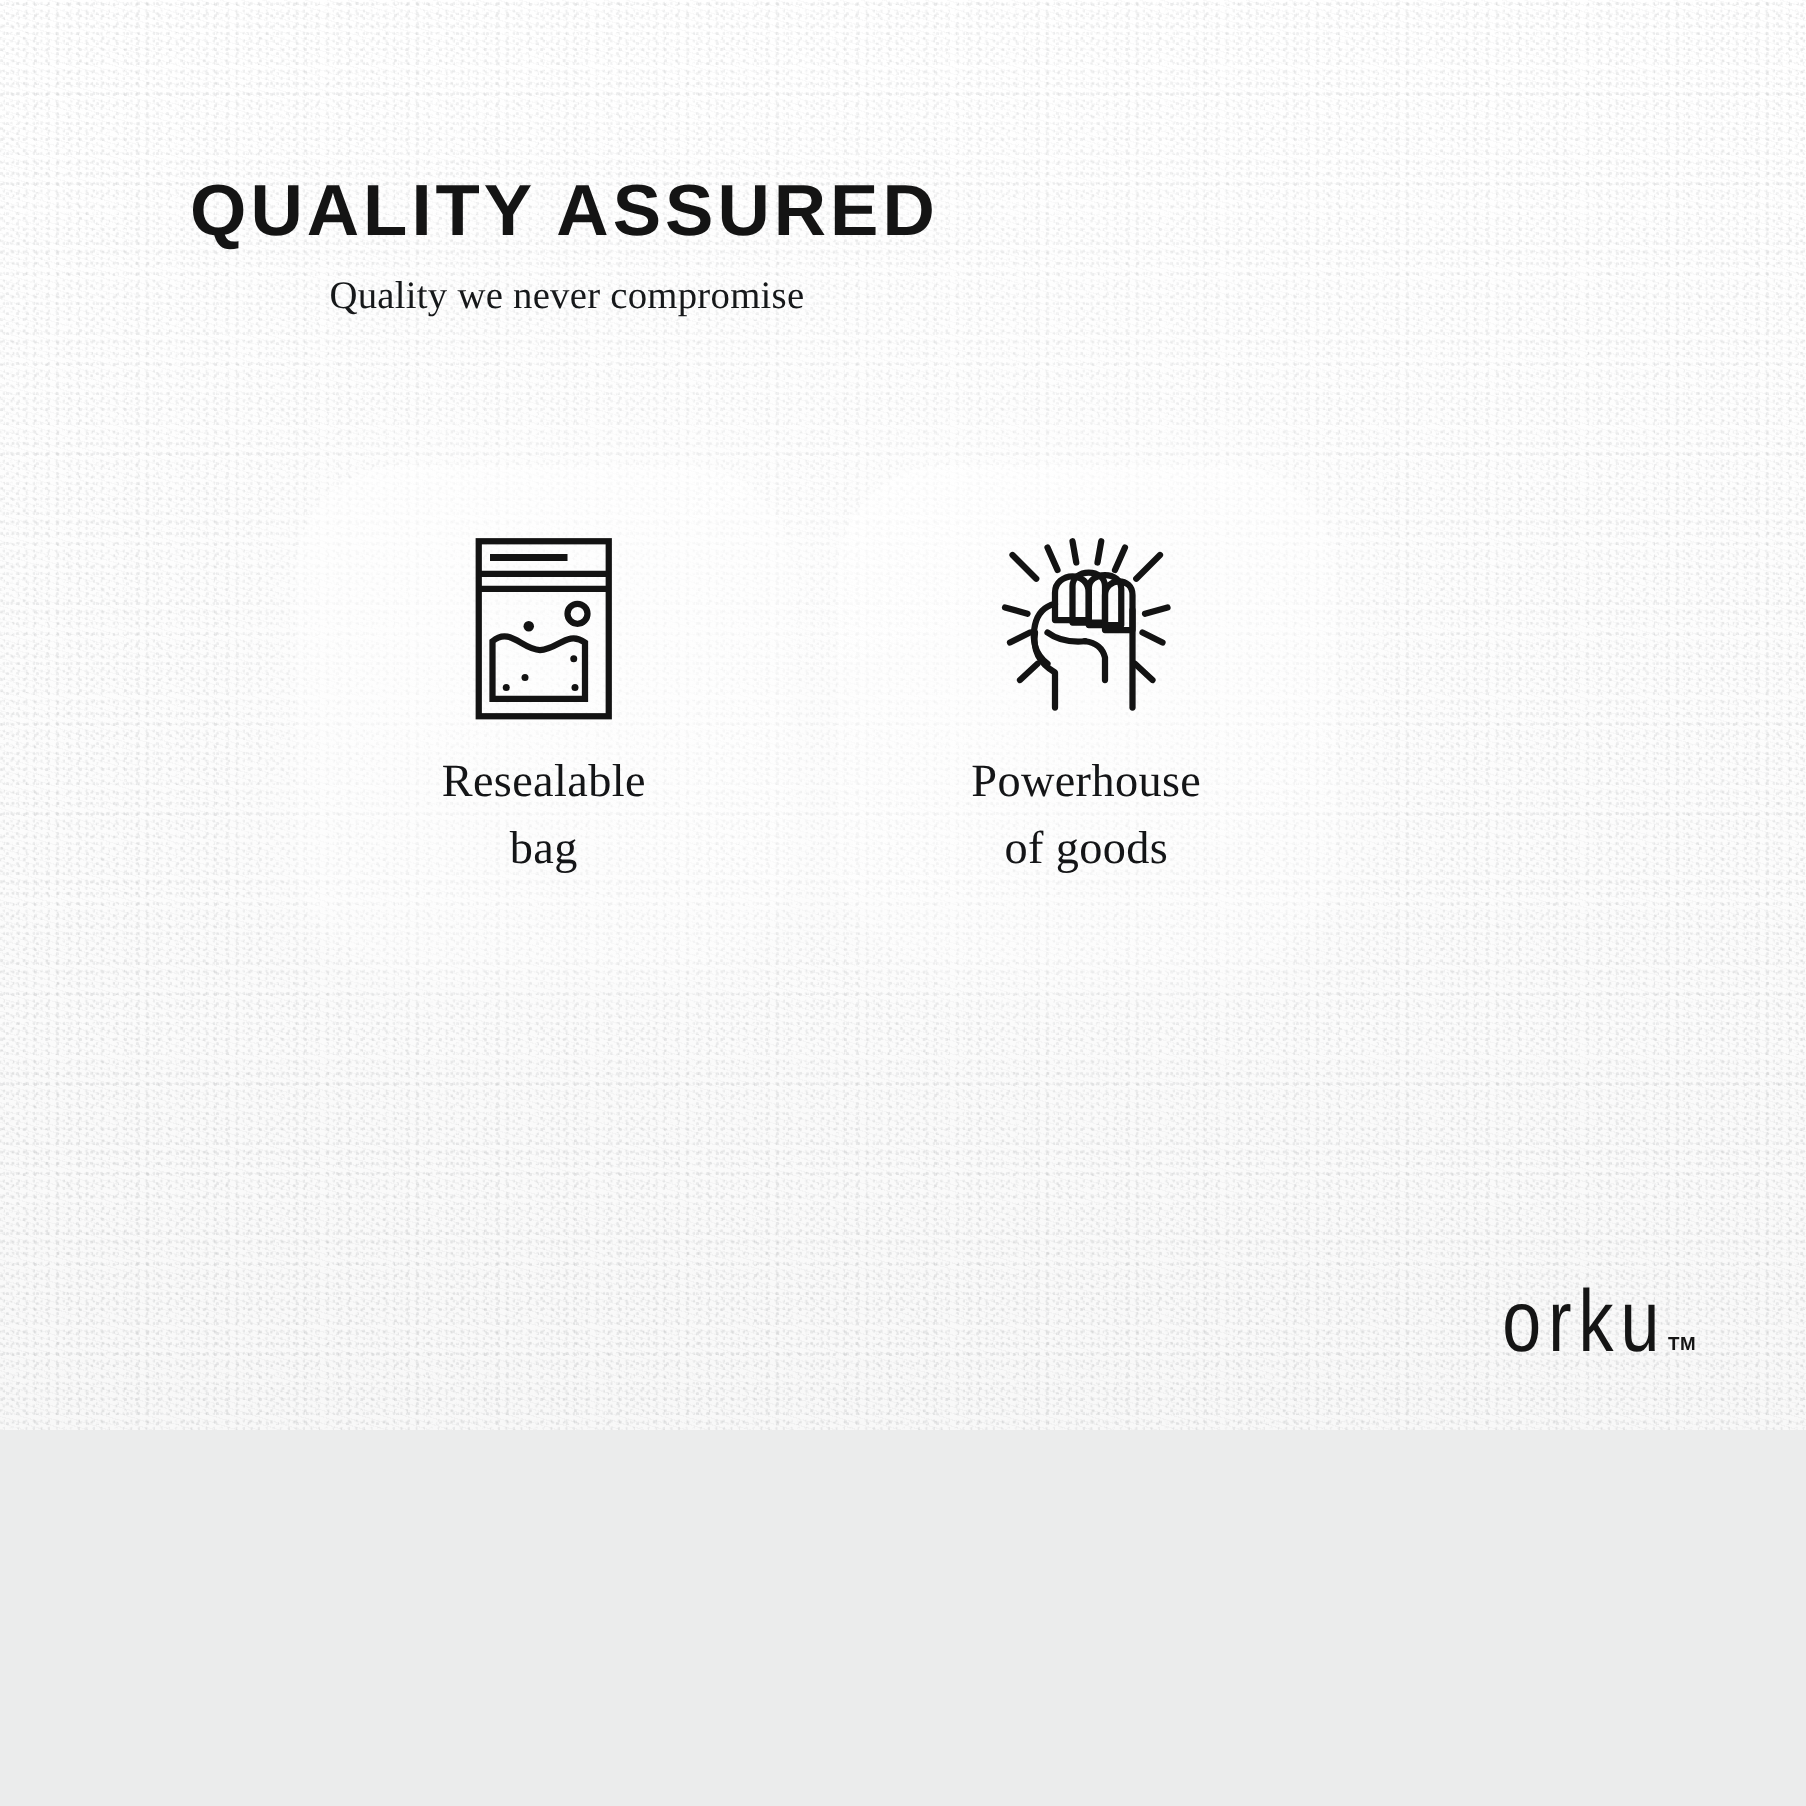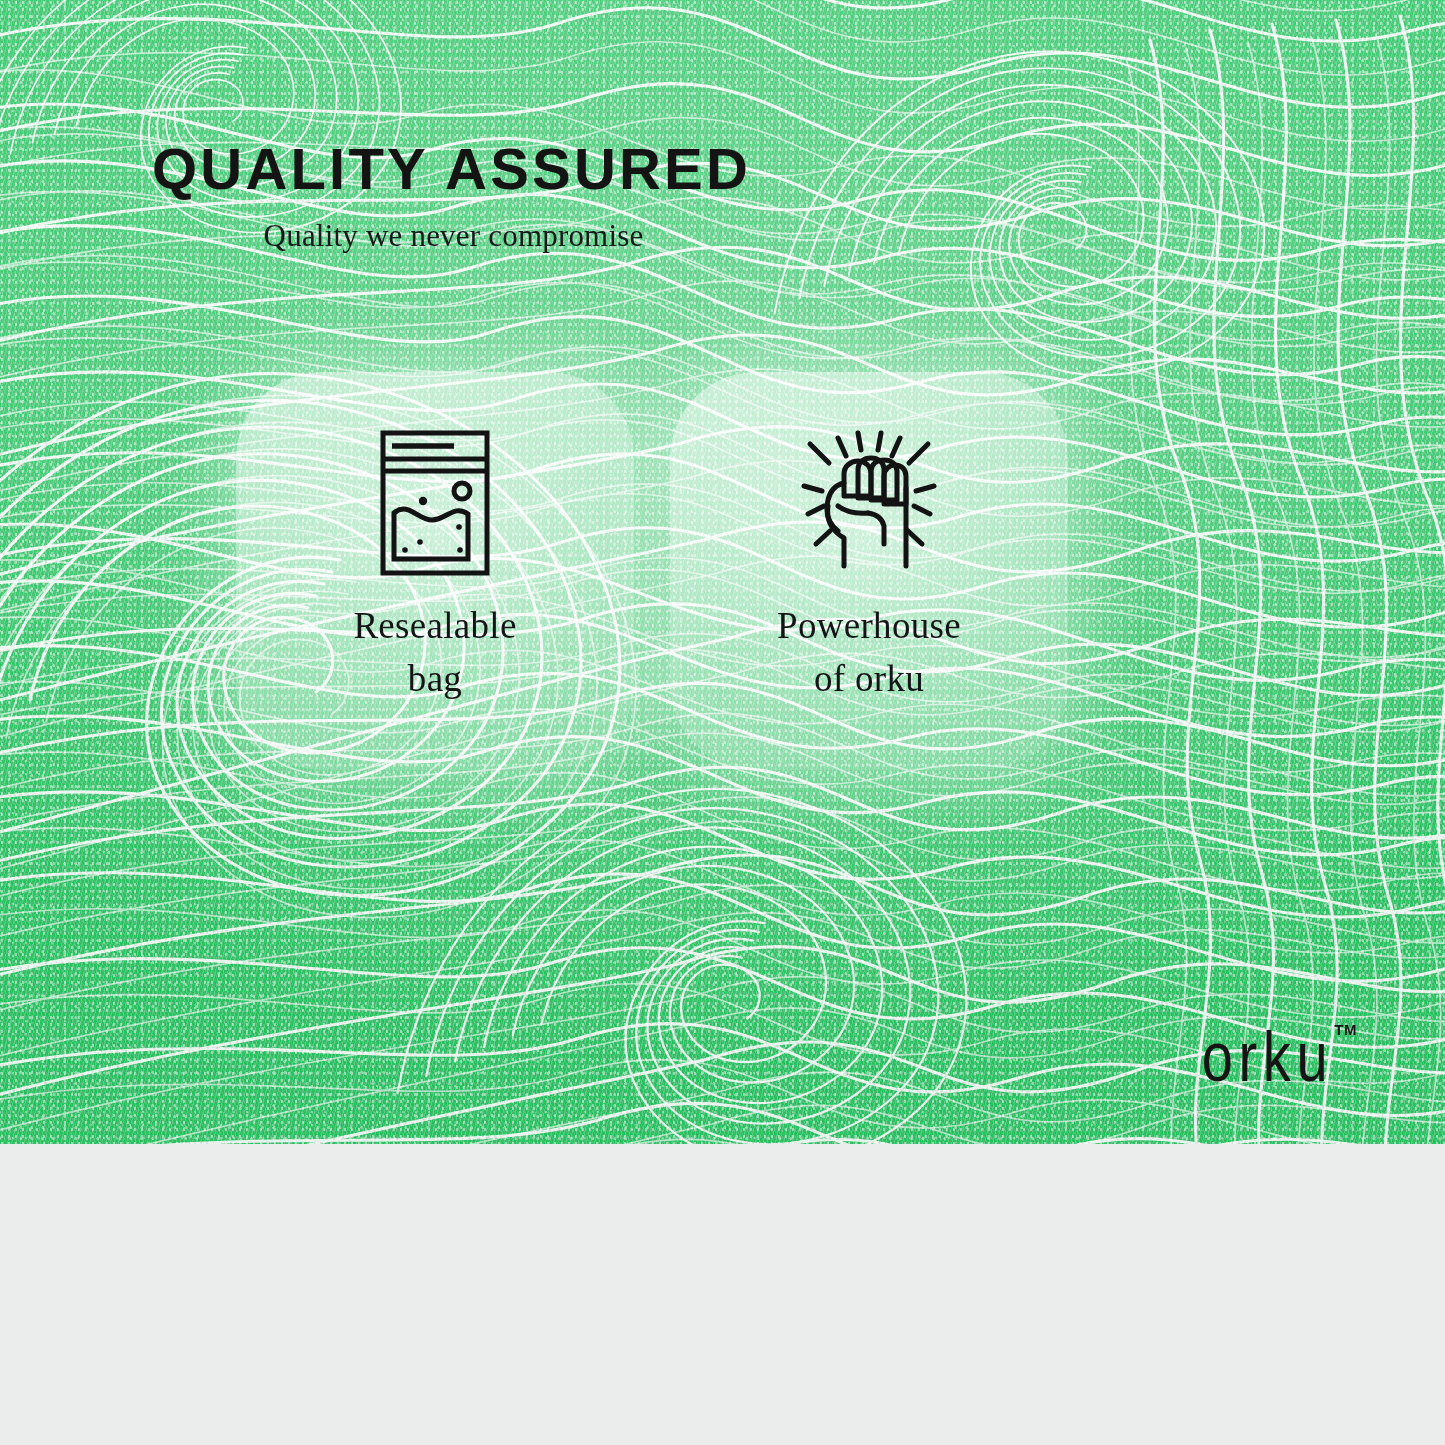--- a/index.html
+++ b/index.html
@@ -7,21 +7,21 @@
     width:1445px;height:1445px;
     background:#ebecec;
     font-family:"Liberation Sans", sans-serif;
     overflow:hidden;
   }
 
   
   .poster{
     position:relative;
     width:1445px;height:1144px;
-    background:#22c55e;
+    background:#ffffff;
     overflow:hidden;
     isolation:isolate;
     text-decoration:underline;
   }
 
   
   .bg-topo{
     position:absolute;inset:0;
     z-index:0;
     pointer-events:none;
@@ -154,20 +154,21 @@
   .card--stat .card-label{margin-top:26px;}
   .card--premium .icon-wrap{height:160px;}
   .card--premium .card-label{margin-top:38px;}
 
   
   .logo{
     position:absolute;
     right:88px;bottom:52px;
     z-index:7;
     display:flex;
+    align-items:flex-end;
   }
   .logo-word{
     font-family:"Liberation Sans", sans-serif;
     font-weight:300;
     font-size:70px;
     line-height:1;
     letter-spacing:7px;
     color:#151515;
     transform:scaleX(.80);
     transform-origin:right bottom;
@@ -302,21 +303,21 @@
 
           <path d="M50 55 C42 57 36 63 34 72 C31 85 35 96 44 103"></path>
           <path d="M44 78 C52 84 62 86 74 85"></path>
           <path d="M34 78 C32 92 38 103 50 110 L50 138"></path>
           <path d="M112 60 L112 138"></path>
           <path d="M74 85 C82 86 88 90 90 98 L90 116"></path>
         </svg>
       </div>
       <div class="card-label">
         <span>Powerhouse</span><br>
-        <span>of orku</span>
+        <span>of goods</span>
       </div>
     </div>
 
 
 
   </div>
 
   <div class="logo">
     <span class="logo-word">orku</span>
     <span class="logo-tm">TM</span>

